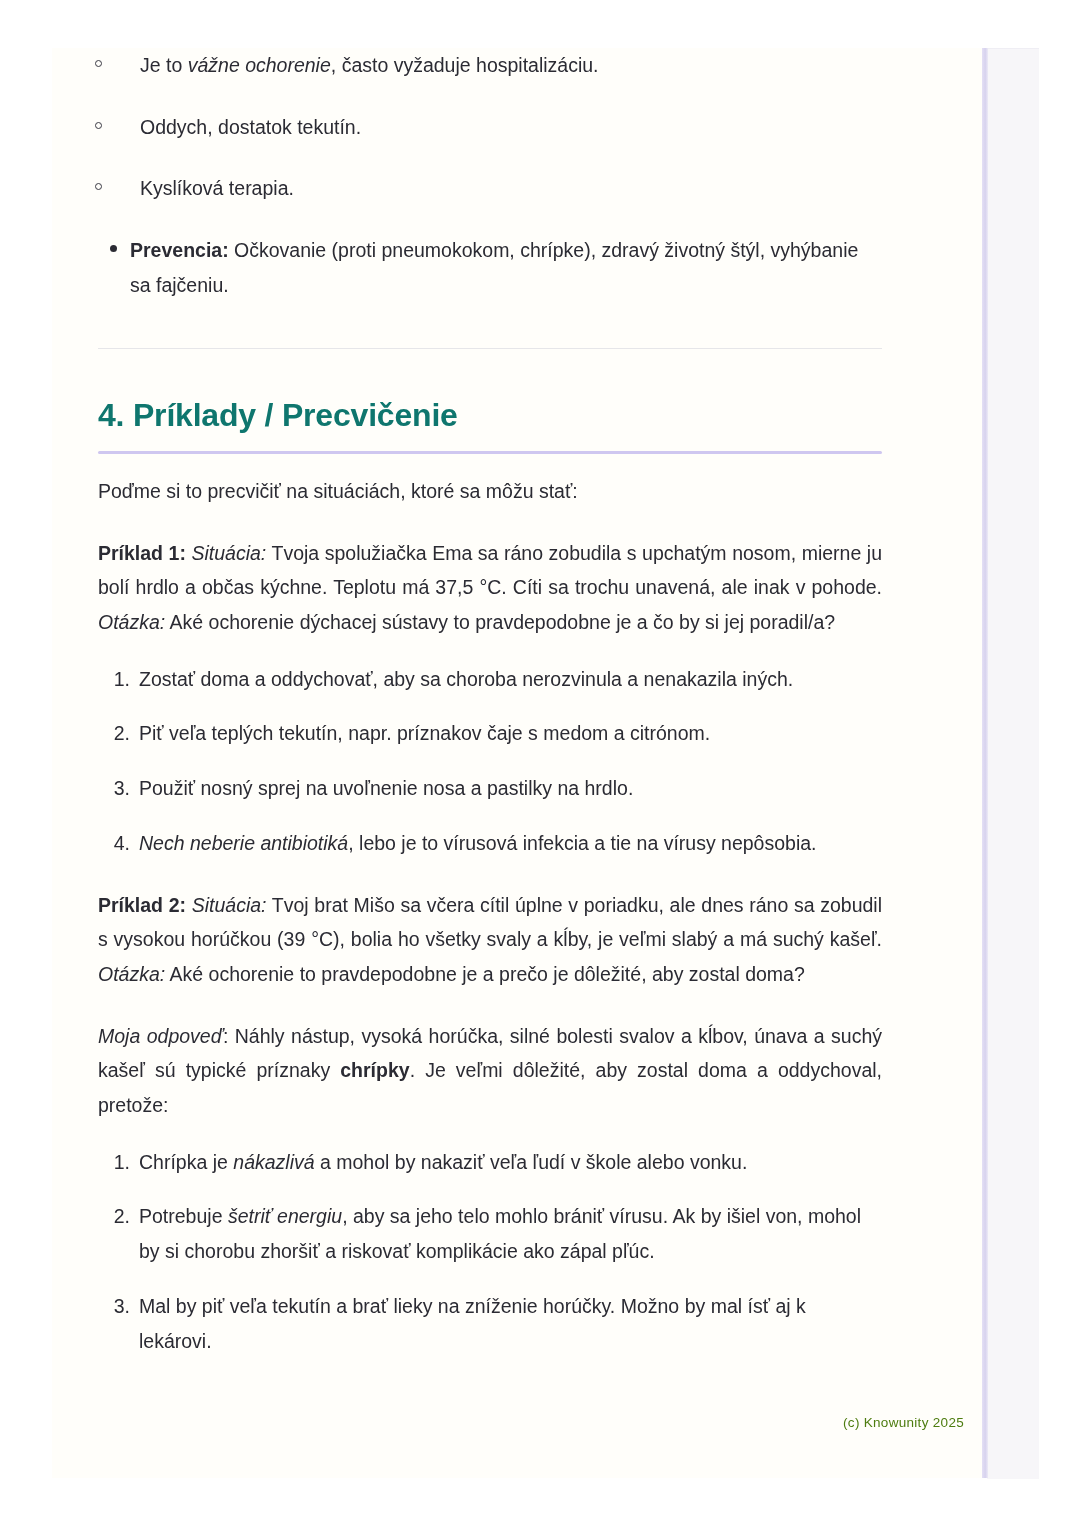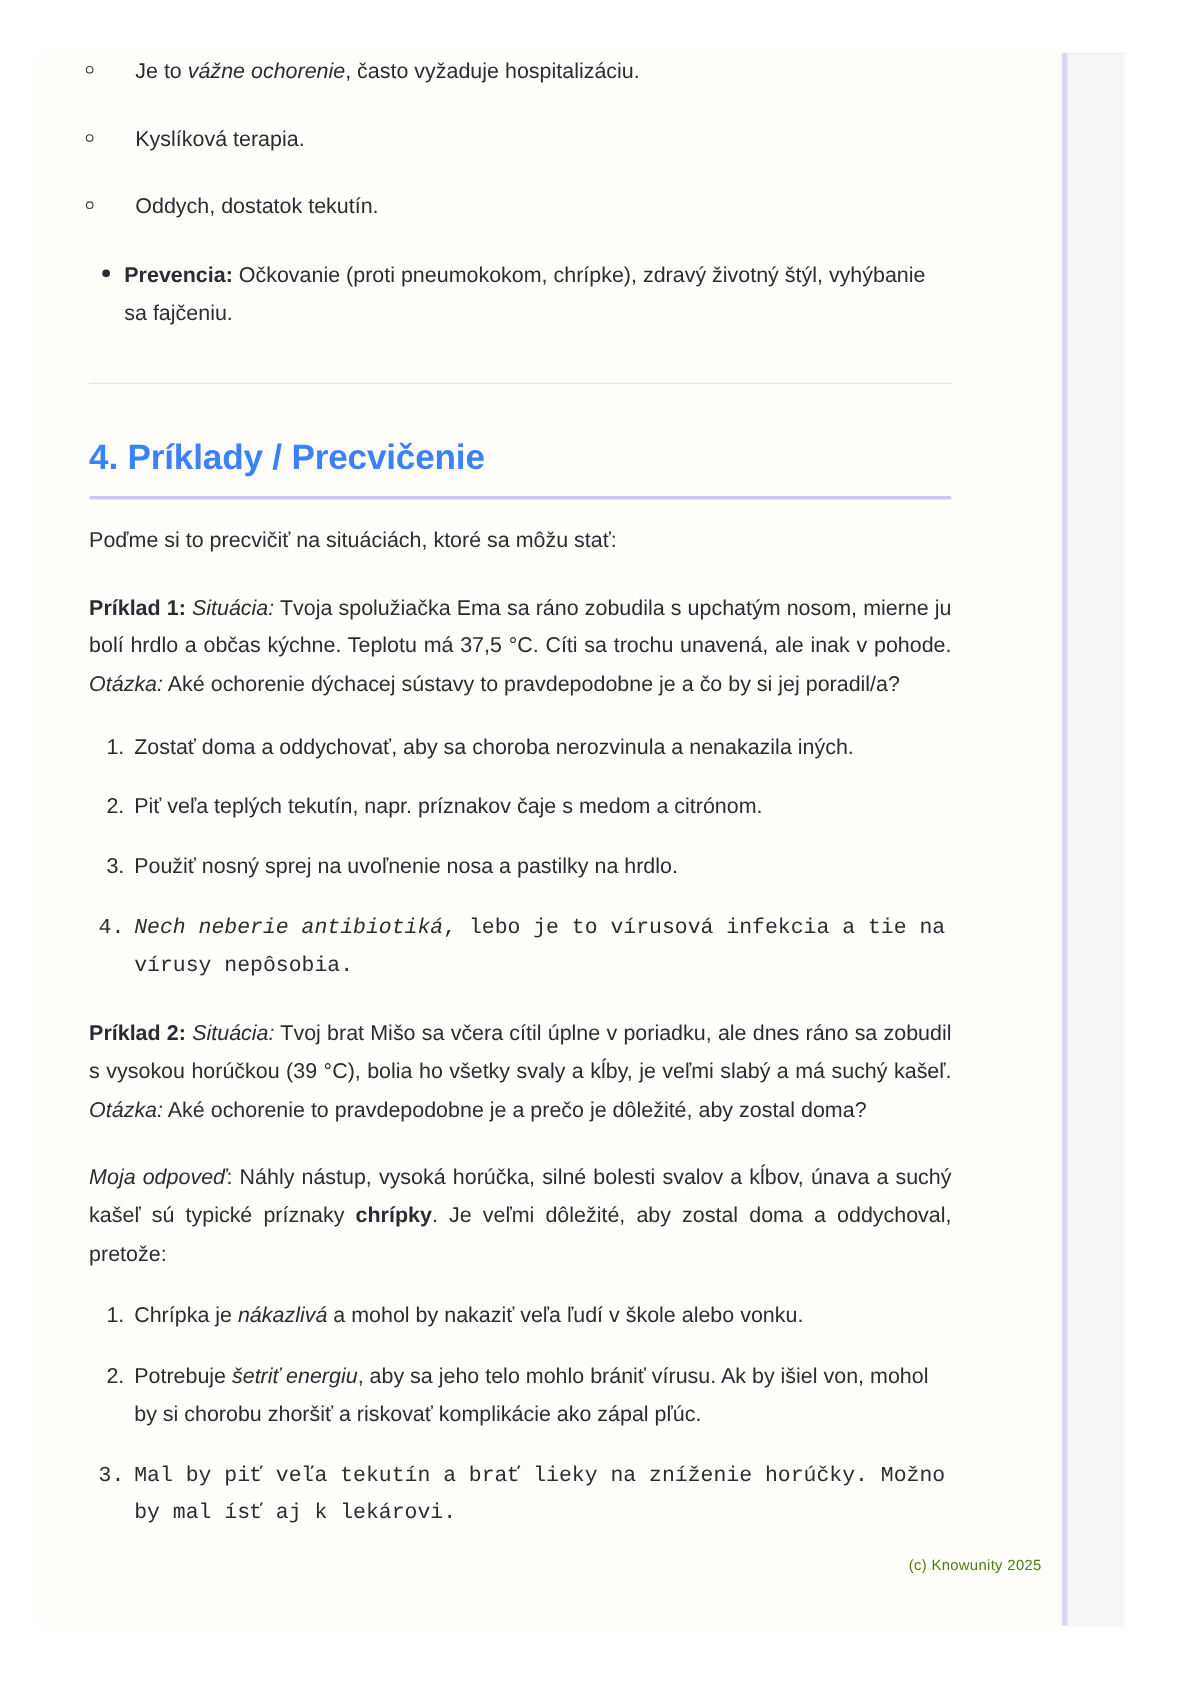--- a/index.html
+++ b/index.html
@@ -13,21 +13,21 @@
     height: 1528px;
     position: relative;
     overflow: hidden;
     font-family: "Liberation Sans", sans-serif;
     -webkit-font-smoothing: antialiased;
   }
 
   
   #page-wrap {
     position: absolute;
-    left: 35px;
+    left: 52px;
     top: 48px;
     width: 987px;
     height: 1430px;
   }
   .sheet-back {
     position: absolute;
     left: 935px;
     top: 0;
     width: 52px;
     height: 1430px;
@@ -108,21 +108,21 @@
 
   
   .rule-top {
     height: 1px;
     background: #e6e6e9;
     margin: 45px 0 0 0;
   }
   h2.section-title {
     font-size: 32px;
     font-weight: 700;
-    color: #3b82f6;
+    color: #0f766e;
     margin: 47px 0 0 0;
     letter-spacing: -0.2px;
     line-height: 1.2;
   }
   .rule-accent {
     height: 3px;
     background: #cfc7f0;
     border-radius: 2px;
     margin-top: 17px;
   }
@@ -145,21 +145,21 @@
     counter-reset: step;
     margin: 22px 0 0 0;
     padding: 0;
   }
   ol.steps > li {
     position: relative;
     counter-increment: step;
     padding-left: 41px;
     margin: 4px 0 20px 0;
   }
-  ol.steps > li:last-child { margin-bottom: 0; font-family: Liberation Mono, monospace; }
+  ol.steps > li:last-child { margin-bottom: 0; }
   ol.steps > li::before {
     content: counter(step) ".";
     position: absolute;
     left: 8px;
     top: 0;
     width: 24px;
     text-align: right;
     color: #2b2b33;
   }
 
@@ -184,25 +184,25 @@
 
     <div class="content">
 
       <ul class="sub-list">
         <li>
           <span class="marker-circle"></span>
           <span class="li-text"><span>Je to </span><i>vážne ochorenie</i><span>, často vyžaduje hospitalizáciu.</span></span>
         </li>
         <li>
           <span class="marker-circle"></span>
+          <span class="li-text">Oddych, dostatok tekutín.</span>
+        </li>
+        <li>
+          <span class="marker-circle"></span>
           <span class="li-text">Kyslíková terapia.</span>
-        </li>
-        <li>
-          <span class="marker-circle"></span>
-          <span class="li-text">Oddych, dostatok tekutín.</span>
         </li>
       </ul>
 
       <ul class="main-list">
         <li>
           <span class="marker-disc"></span>
           <span class="li-text"><b>Prevencia:</b><span> Očkovanie (proti pneumokokom, chrípke), zdravý životný štýl, vyhýbanie sa fajčeniu.</span></span>
         </li>
       </ul>
 

